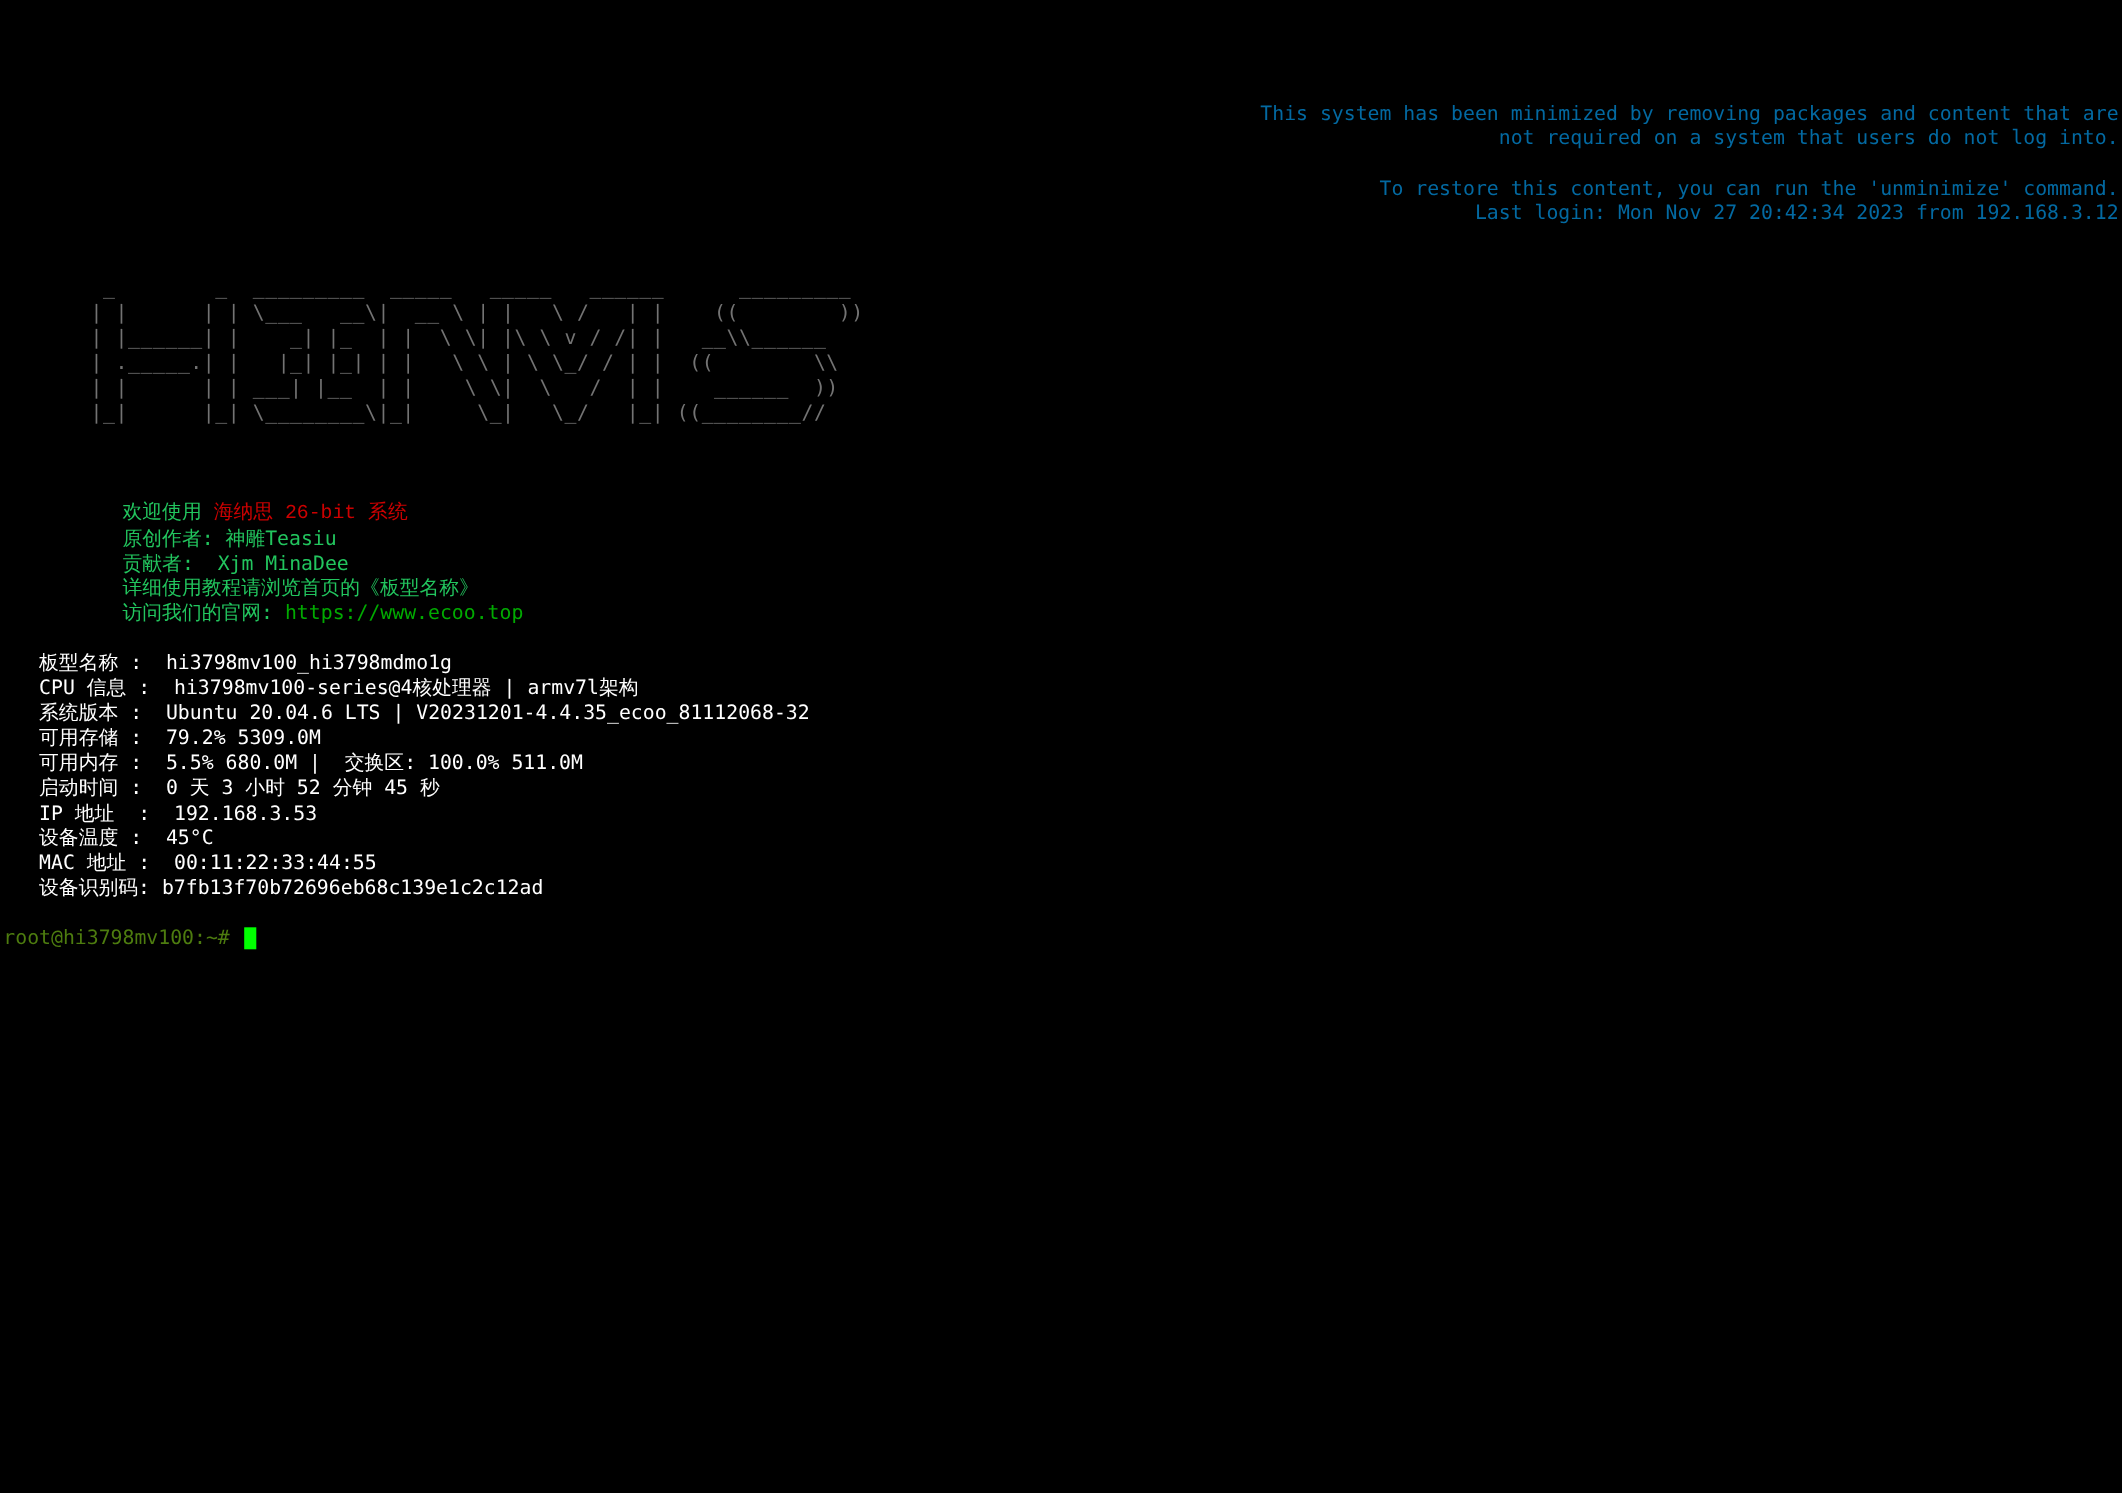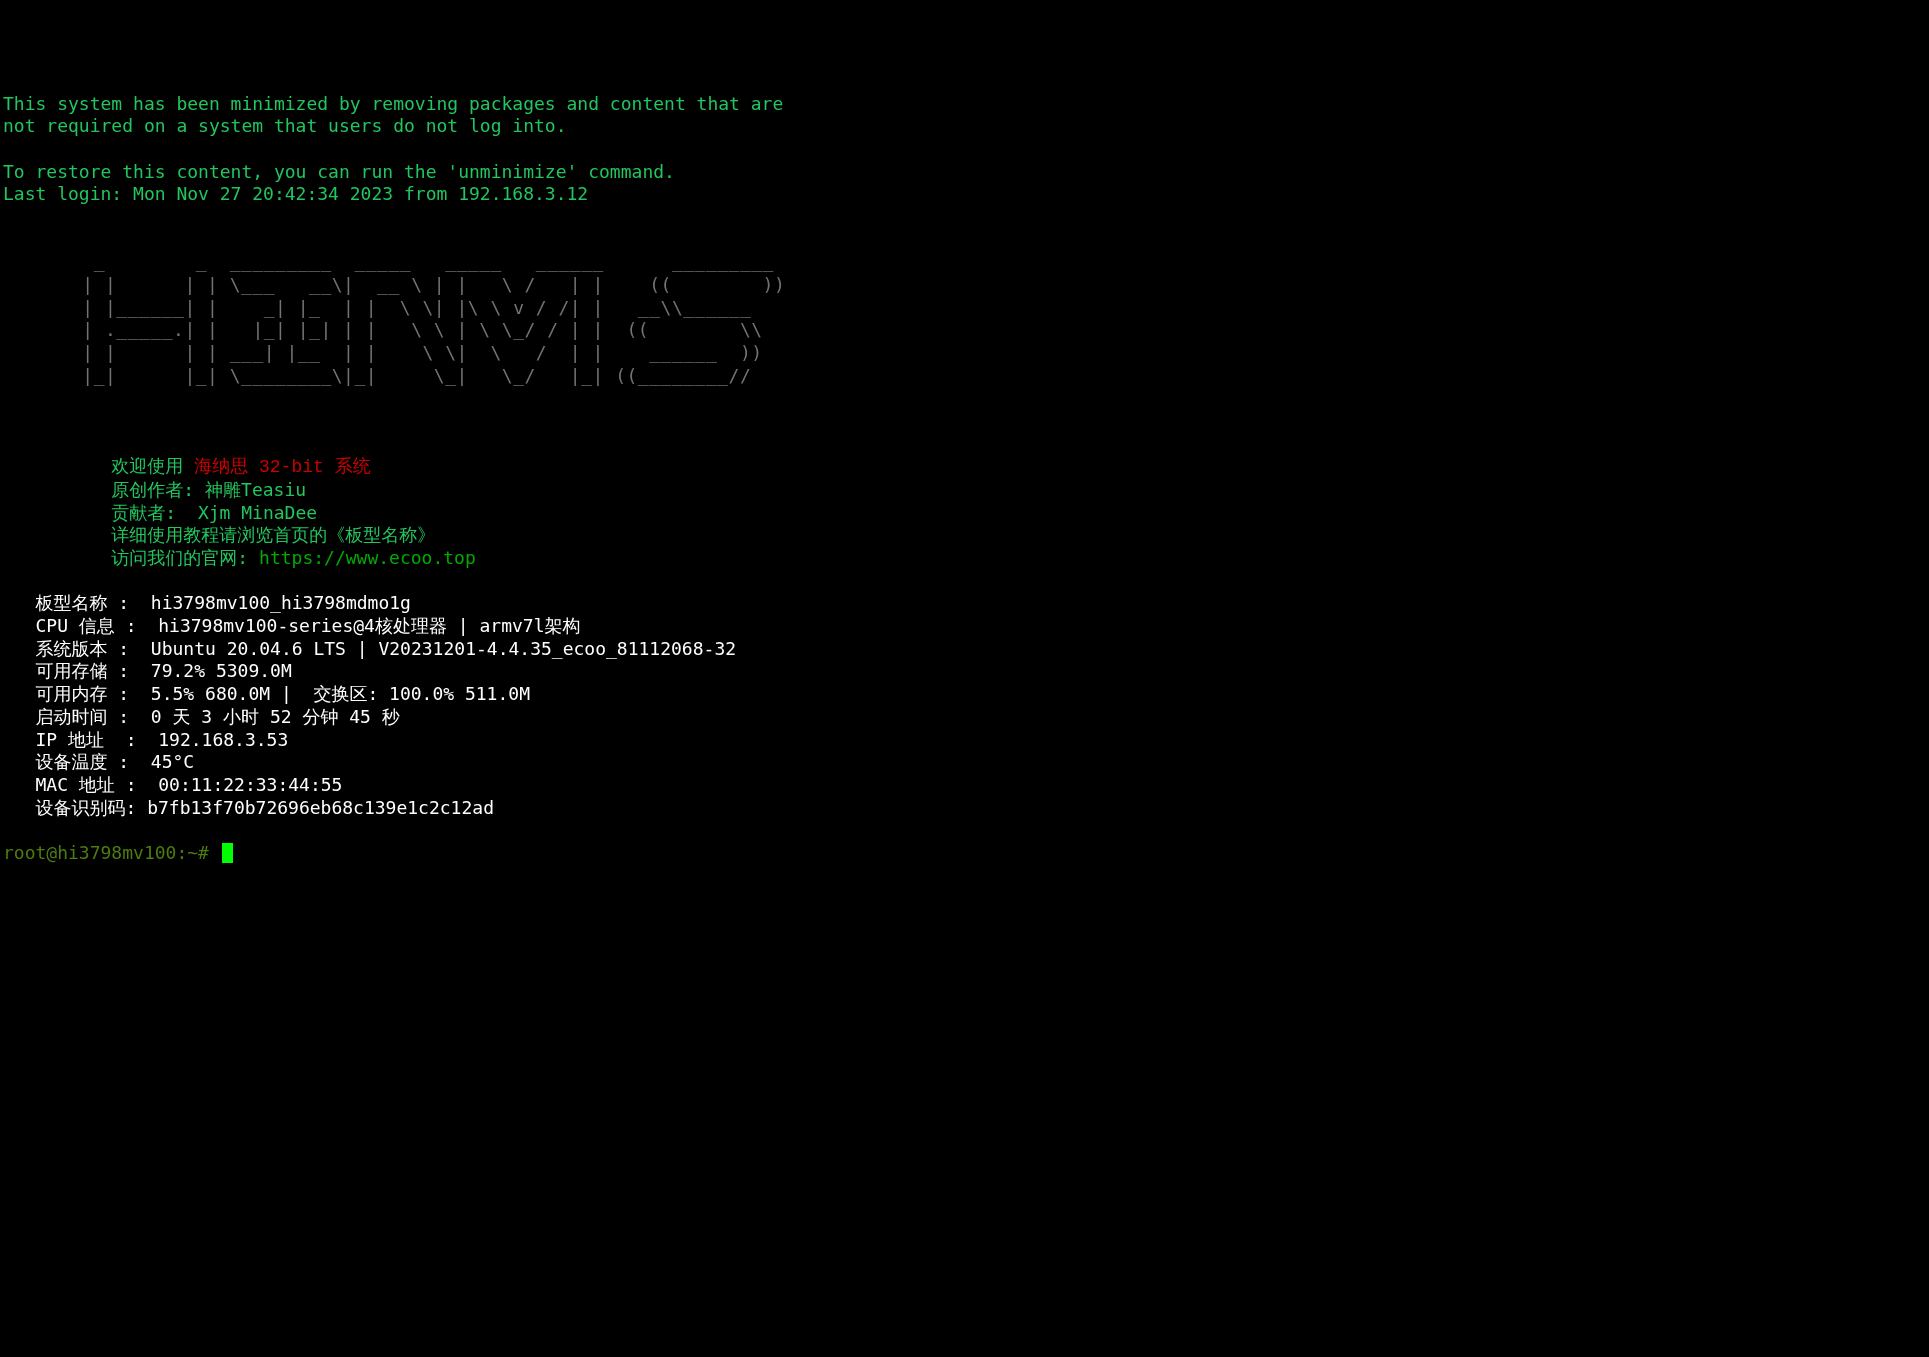--- a/index.html
+++ b/index.html
@@ -7,21 +7,21 @@
       background: #000000;
       color: #ffffff;
       font-family: "DejaVu Sans Mono", "Liberation Mono", Consolas, monospace;
       font-size: 18px;
       line-height: 1.26;
       padding: 2px 3px;
       white-space: pre;
       min-height: 1357px;
       width: 1929px;
     }
-    .motd { color: #22c55e; }
+    .motd { color: #0369a1; text-align: right; }
     .ascii-art {
       color: #737373;
       margin-left: 0;
       letter-spacing: 0.5px;
     }
     .welcome-block { margin-left: 0; }
     .red { color: #cc0000; font-family: Liberation Mono, monospace; }
     .green { color: #00aa00; }
     .white { color: #22c55e; }
     .info-block { margin-left: 0; }
@@ -48,21 +48,21 @@
 </div>
 
 <div class="ascii-art">        _        _  _________  _____   _____   ______      _________
        | |      | | \___   __\|  __ \ | |   \ /   | |    ((        ))
        | |______| |    _| |_  | |  \ \| |\ \ v / /| |   __\\______   
        | ._____.| |   |_| |_| | |   \ \ | \ \_/ / | |  ((        \\  
        | |      | | ___| |__  | |    \ \|  \   /  | |    ______  ))  
        |_|      |_| \________\|_|     \_|   \_/   |_| ((________//   </div>
 
 <div class="welcome-block">
-<span><span class="white">          欢迎使用 </span><span class="red">海纳思</span><span class="red"> 32-bit</span><span class="red"> 系统</span></span>
+<span><span class="white">          欢迎使用 </span><span class="red">海纳思</span><span class="red"> 26-bit</span><span class="red"> 系统</span></span>
 <span class="white">          原创作者: 神雕Teasiu</span>
 <span class="white">          贡献者:  Xjm MinaDee</span>
 <span class="white">          详细使用教程请浏览首页的《板型名称》</span>
 <span><span class="white">          访问我们的官网: </span><span class="green">https://www.ecoo.top</span></span>
 </div>
 <div class="info-block"><span>   板型名称 :  hi3798mv100_hi3798mdmo1g</span>
 <span>   CPU 信息 :  hi3798mv100-series@4核处理器 | armv7l架构</span>
 <span>   系统版本 :  Ubuntu 20.04.6 LTS | V20231201-4.4.35_ecoo_81112068-32</span>
 <span>   可用存储 :  79.2% 5309.0M</span>
 <span>   可用内存 :  5.5% 680.0M |  交换区: 100.0% 511.0M</span>

